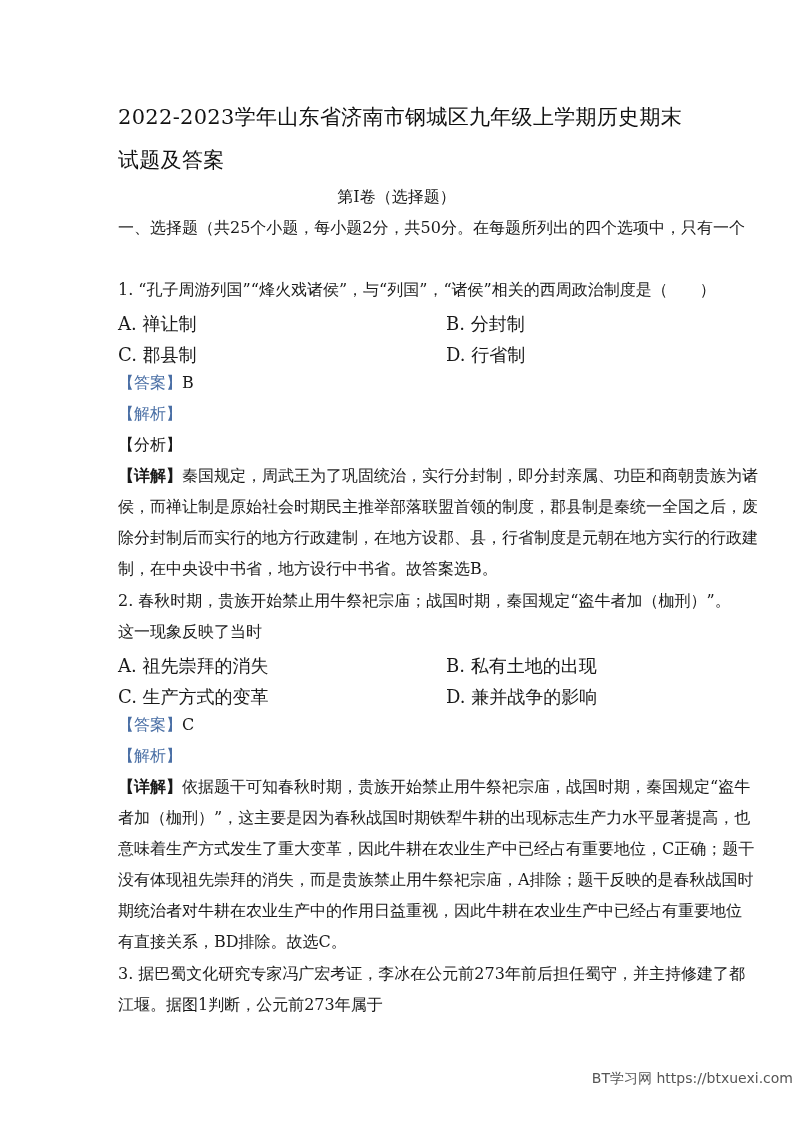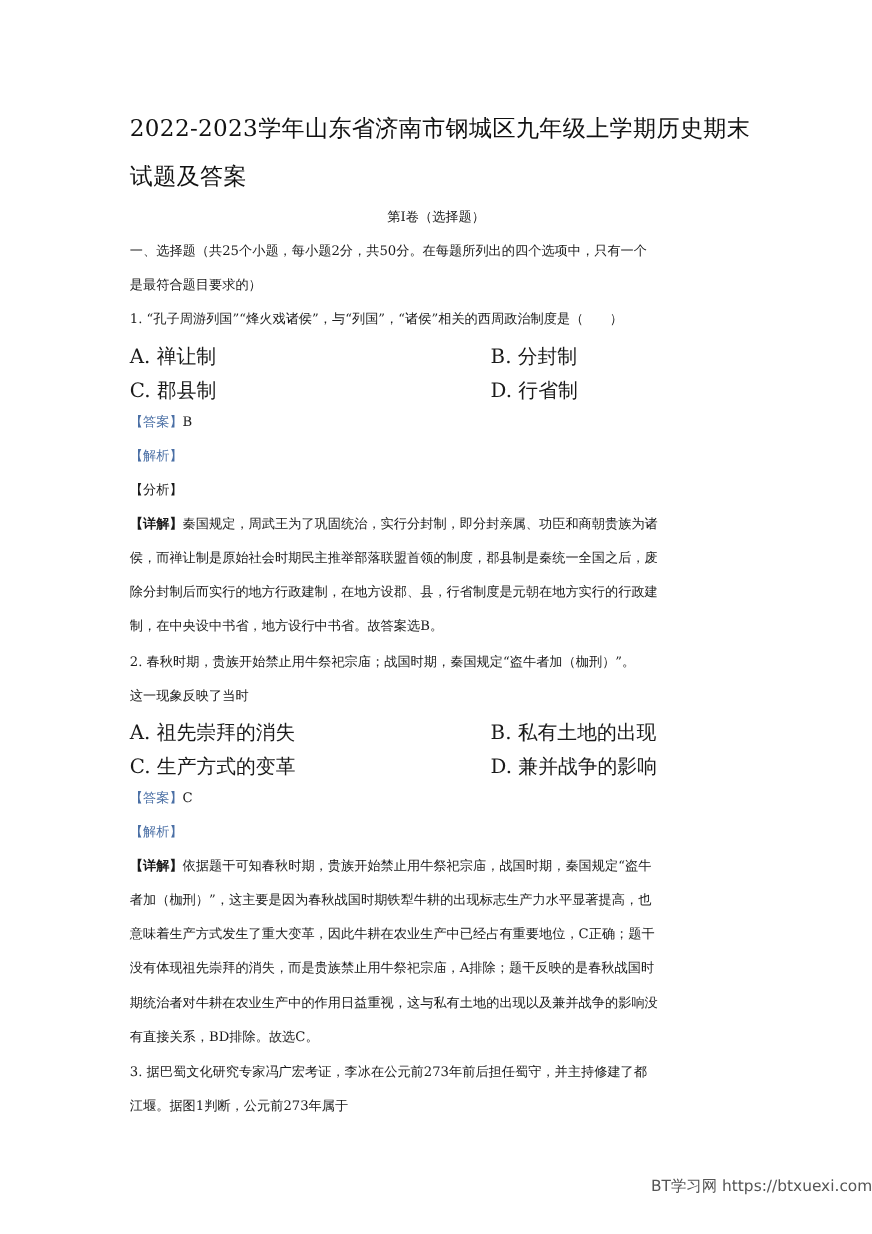--- a/index.html
+++ b/index.html
@@ -2,42 +2,41 @@
 <html><head>
 <meta charset="utf-8">
 <style>
   html, body { margin: 0; padding: 0; background: #ffffff; }
   body { width: 793px; height: 1122px; position: relative; overflow: hidden;
          font-family: "DejaVu Serif", "Liberation Serif", serif; color: #1a1a1a; }
   .page { position: absolute; left: 0; top: 0; width: 793px; height: 1122px; }
   .title { position: absolute; left: 118px; width: 570px; font-size: 21px; font-weight: normal; letter-spacing: 0.3px; color: #111; }
   .title1 { top: 103px; }
   .title2 { top: 146px; }
-  .line { position: absolute; left: 118px; width: 572px; font-size: 12px; line-height: 18px; white-space: nowrap; }
+  .line { position: absolute; left: 118px; width: 572px; font-size: 16px; line-height: 18px; white-space: nowrap; }
   .center { left: 0; width: 793px; text-align: center; }
   .opt { position: absolute; font-size: 18px; white-space: nowrap; }
   .optL { left: 118px; }
   .optR { left: 446px; }
   .blue { color: #4a6fa5; }
   .tag-detail .label { font-weight: bold; }
   .footer { position: absolute; top: 1070px; left: 0; width: 793px; text-align: right;
             font-family: "DejaVu Sans", "Liberation Sans", sans-serif; font-size: 14px; color: #555; }
 </style>
 </head>
 <body>
 
 <div class="page">
 
   <div class="title title1">2022-2023学年山东省济南市钢城区九年级上学期历史期末</div>
   <div class="title title2">试题及答案</div>
 
   <div class="line center" style="top:188px;">第Ⅰ卷（选择题）</div>
 
   <div class="line" style="top:219px;">一、选择题（共25个小题，每小题2分，共50分。在每题所列出的四个选项中，只有一个</div>
-  <div class="line" style="top:250px;">是最符合题目要求的）</div>
 
   <div class="line" style="top:281px;">1. “孔子周游列国”“烽火戏诸侯”，与“列国”，“诸侯”相关的西周政治制度是（　　）</div>
   <div class="opt optL" style="top:312px;">A.  禅让制</div>
   <div class="opt optR" style="top:312px;">B.  分封制</div>
   <div class="opt optL" style="top:343px;">C.  郡县制</div>
   <div class="opt optR" style="top:343px;">D.  行省制</div>
 
   <div class="line" style="top:374px;">
     <span class="blue">【答案】</span><span>B</span>
   </div>
@@ -66,20 +65,20 @@
   </div>
   <div class="line" style="top:747px;">
     <span class="blue">【解析】</span>
   </div>
   <div class="line" style="top:809px;">者加（枷刑）”，这主要是因为春秋战国时期铁犁牛耕的出现标志生产力水平显著提高，也</div>
   <div class="line tag-detail" style="top:778px;">
     <span class="label">【详解】</span><span>依据题干可知春秋时期，贵族开始禁止用牛祭祀宗庙，战国时期，秦国规定“盗牛</span>
   </div>
   <div class="line" style="top:840px;">意味着生产方式发生了重大变革，因此牛耕在农业生产中已经占有重要地位，C正确；题干</div>
   <div class="line" style="top:871px;">没有体现祖先崇拜的消失，而是贵族禁止用牛祭祀宗庙，A排除；题干反映的是春秋战国时</div>
-  <div class="line" style="top:902px;">期统治者对牛耕在农业生产中的作用日益重视，这与私有土地的出现以及兼并战争的影响没</div>
+  <div class="line" style="top:902px;">期统治者对牛耕在农业生产中的作用日益重视，因此牛耕在农业生产中已经占有重要地位</div>
   <div class="line" style="top:933px;">有直接关系，BD排除。故选C。</div>
 
   <div class="line" style="top:965px;">3. 据巴蜀文化研究专家冯广宏考证，李冰在公元前273年前后担任蜀守，并主持修建了都</div>
   <div class="line" style="top:996px;">江堰。据图1判断，公元前273年属于</div>
 
   <div class="footer">BT学习网 https://btxuexi.com</div>
 </div>
 
 </body></html>

